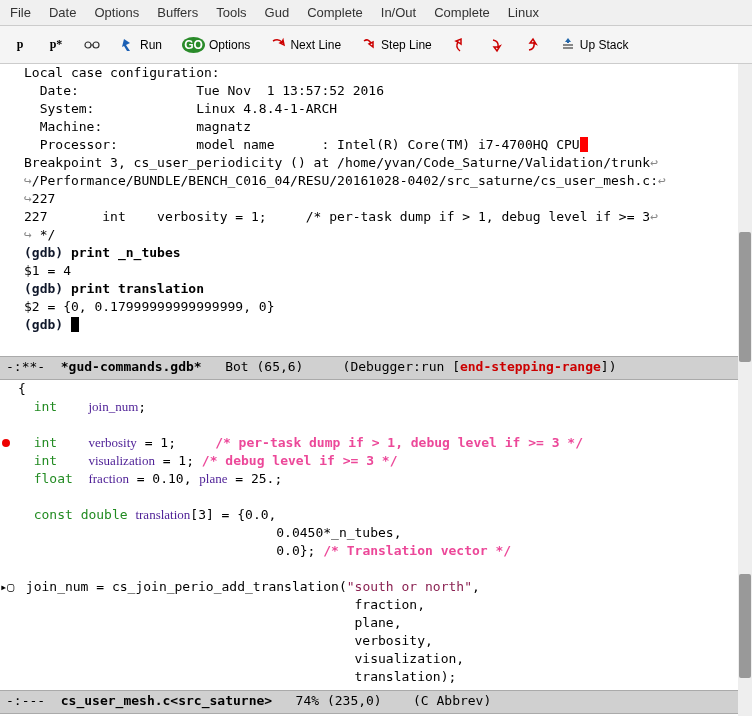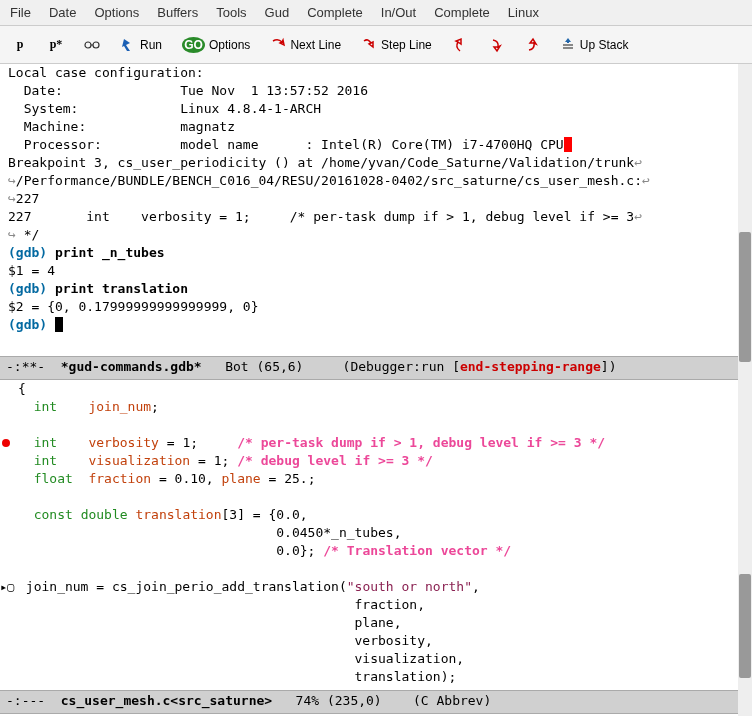--- a/index.html
+++ b/index.html
@@ -35,41 +35,41 @@
     font-family: sans-serif;
     font-size: 12px;
   }
   .tb-item { display: flex; align-items: center; gap: 4px; cursor: pointer; }
   .tb-icon { width: 16px; height: 16px; display: inline-flex; align-items: center; justify-content: center; }
   .pane {
     white-space: pre;
     font-family: "DejaVu Sans Mono", monospace;
     font-size: 13px;
     line-height: 18px;
-    padding: 0 8px;
+    padding: 0 24px;
     overflow: hidden;
   }
   .gud-pane { height: 292px; position: relative; }
   .src-pane { height: 310px; position: relative; padding-left: 18px; }
   .modeline {
     background: #d0d0d0;
     border-top: 1px solid #aaa;
     border-bottom: 1px solid #aaa;
     font-family: "DejaVu Sans Mono", monospace;
     font-size: 13px;
     padding: 1px 6px;
     height: 24px;
     line-height: 18px;
     white-space: pre;
   }
   .modeline .buf { font-weight: bold; }
   .red { color: #cc0000; font-weight: bold; }
-  .blue { color: #0369a1; font-weight: bold; }
+  .blue { color: #0f172a; font-weight: bold; }
   .kw { color: #228b22; text-align: right; }
-  .var { color: #c2410c; }
+  .var { color: #4c1d95; font-family: Liberation Serif, serif; }
   .str { color: #8b2252; }
   .cmt { color: #ec4899; font-weight: bold; }
   .cursor-block { background: #000; color: #000; display: inline-block; width: 8px; height: 15px; vertical-align: text-bottom; }
   .red-block { background: #ff0000; display: inline-block; width: 8px; height: 15px; vertical-align: text-bottom; }
   .breakpoint { position: absolute; left: 2px; width: 8px; height: 8px; border-radius: 50%; background: #e00; }
   .arrow { position: absolute; left: 0px; font-size: 12px; color: #000; }
   .scrollbar { position: absolute; right: 0; top: 64px; width: 14px; bottom: 0; background: #eee; }
   .scroll-thumb { position: absolute; right: 1px; width: 12px; background: #999; border-radius: 2px; }
   .wrap-glyph { color: #888; }
   .bottom-blank { height: 20px; background: #fff; }

